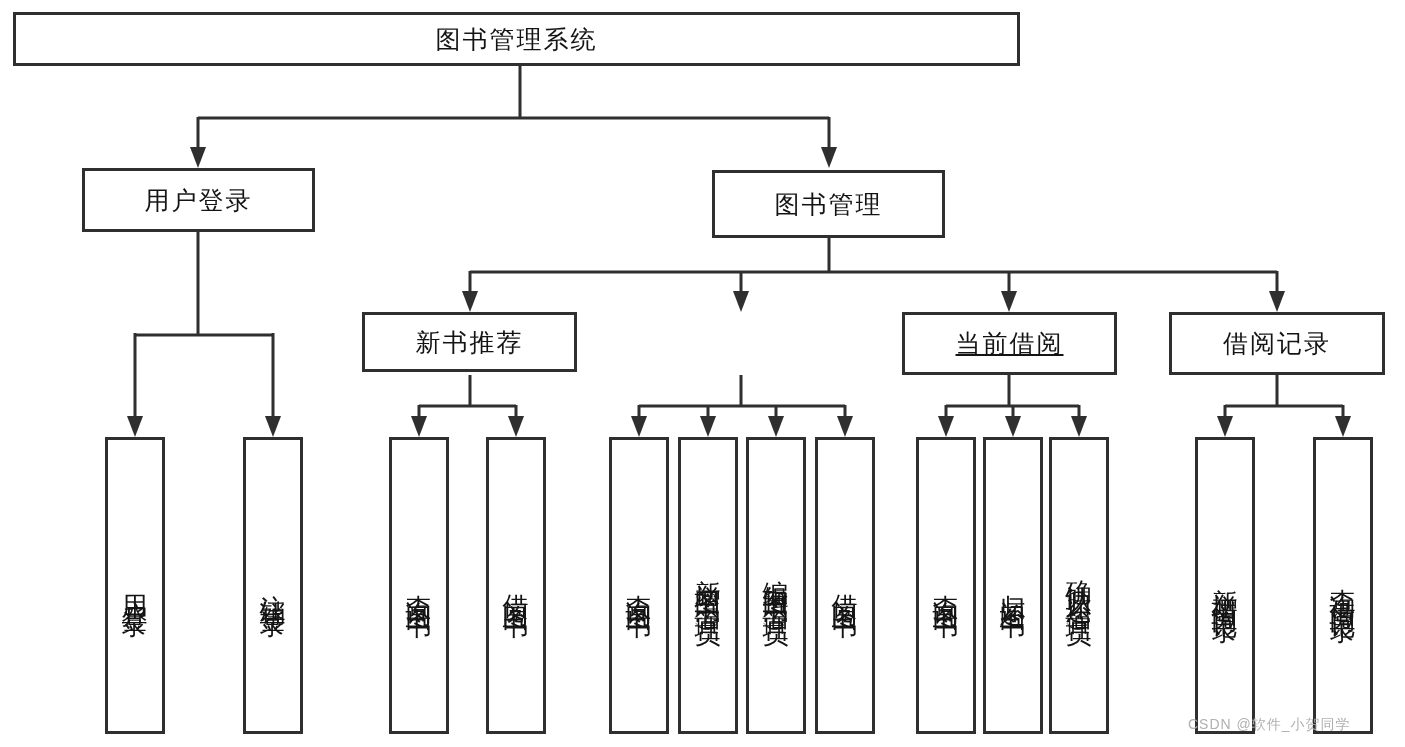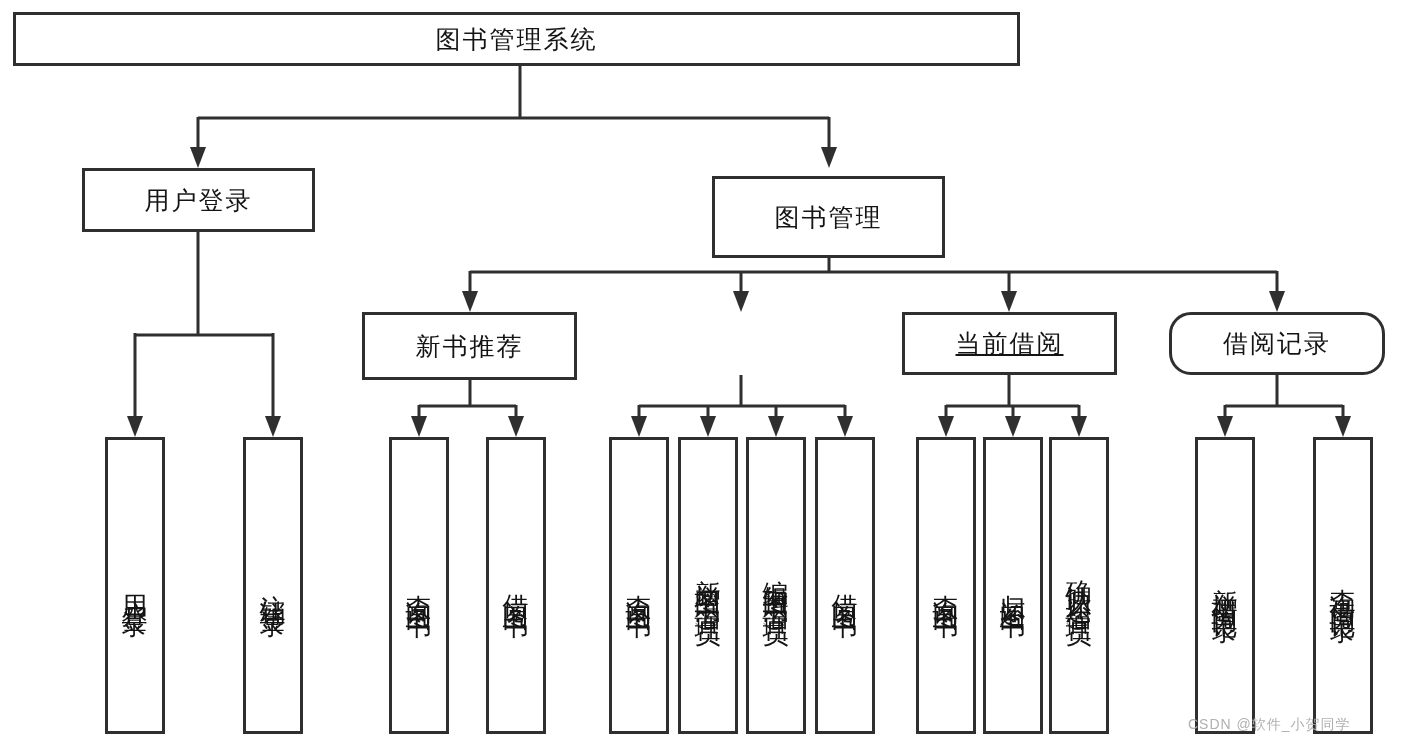--- a/index.html
+++ b/index.html
@@ -100,25 +100,25 @@
       <polygon points="1013,437 1005,416 1021,416"></polygon>
       <polygon points="1079,437 1071,416 1087,416"></polygon>
       <polygon points="1225,437 1217,416 1233,416"></polygon>
       <polygon points="1343,437 1335,416 1351,416"></polygon>
     </g>
   </svg>
 
   <div class="node" style="left:13px;top:12px;width:1007px;height:54px;">图书管理系统</div>
 
   <div class="node" style="left:82px;top:168px;width:233px;height:64px;">用户登录</div>
-  <div class="node" style="left:712px;top:176px;width:233px;height:82px;">图书管理</div>
+  <div class="node" style="left:712px;top:170px;width:233px;height:68px;">图书管理</div>
 
-  <div class="node" style="left:362px;top:312px;width:215px;height:68px;">新书推荐</div>
+  <div class="node" style="left:362px;top:312px;width:215px;height:60px;">新书推荐</div>
   <div class="node" style="left:902px;top:312px;width:215px;height:63px;text-decoration:underline;">当前借阅</div>
-  <div class="node" style="left:1169px;top:312px;width:216px;height:63px;border-radius:22px;">借阅记录</div>
+  <div class="node" style="left:1169px;top:312px;width:216px;height:63px;">借阅记录</div>
 
   <div class="leaf" style="left:105px;">
     <span>用户登录</span>
   </div>
   <div class="leaf" style="left:243px;">
     <span>注销登录</span>
   </div>
 
   <div class="leaf" style="left:389px;">
     <span>查询图书</span>

